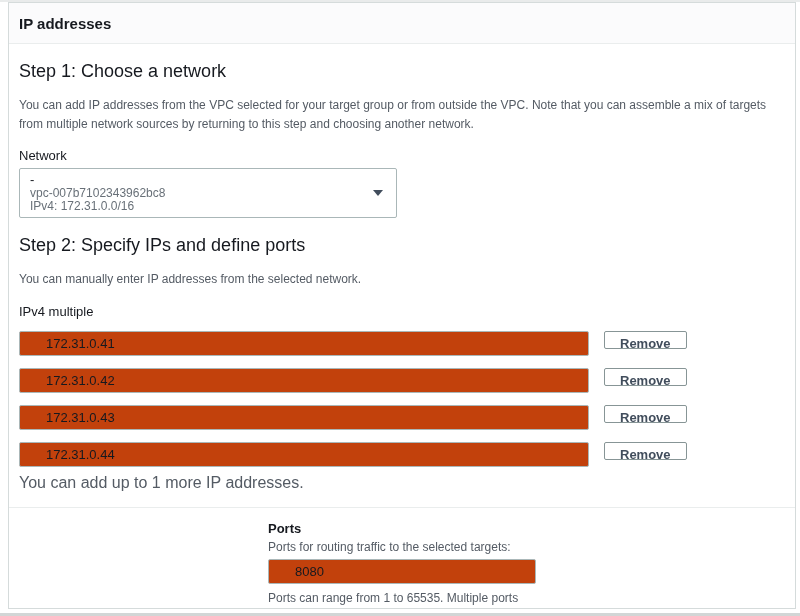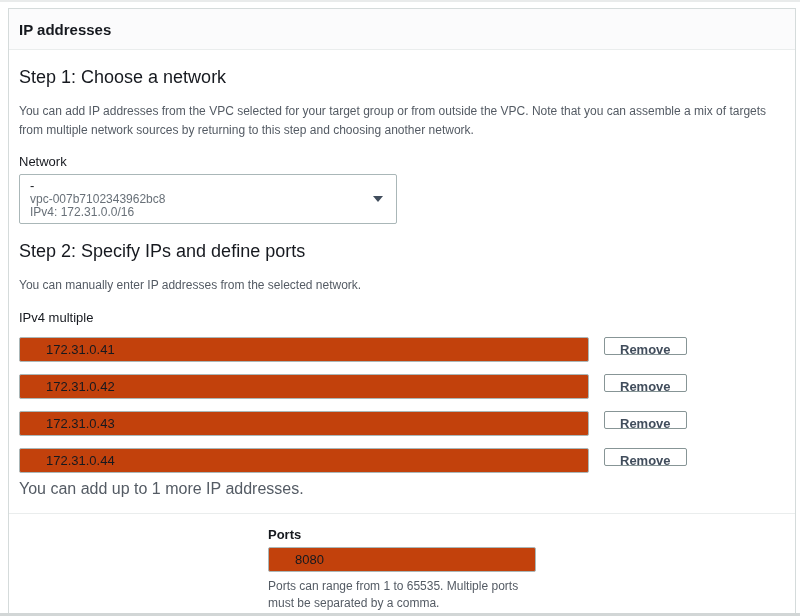--- a/index.html
+++ b/index.html
@@ -9,21 +9,21 @@
     background: #ffffff;
     color: #16191f;
     position: relative;
     overflow: hidden;
   }
   .top-strip {
     position: absolute; top: 0; left: 0; width: 800px; height: 2px;
     background: #e9ebeb;
   }
   .card {
-    position: absolute; left: 8px; top: 8px; width: 788px; height: 607px;
+    position: absolute; left: 8px; top: 2px; width: 788px; height: 607px;
     background: #ffffff;
     border: 1px solid #d5dbdb;
     overflow: hidden;
   }
   .card-header {
     background: #fbfbfc;
     border-bottom: 1px solid #eaeded;
     padding: 12px 10px 11px 10px;
   }
   .card-title { font-size: 15px; font-weight: 700; color: #16191f; }
@@ -136,20 +136,21 @@
       <button class="btn remove-btn">Remove</button>
     </div>
 
     <div class="limit-note">You can add up to 1 more IP addresses.</div>
 
     <div class="divider"></div>
 
     
     <div class="ports-wrap">
       <div class="ports-label">Ports</div>
+      <div class="ports-desc">Ports for routing traffic to the selected targets:</div>
       <input class="text-input ports-input" type="text" value="8080" style="">
       <div class="ports-help">Ports can range from 1 to 65535. Multiple ports must be separated by a comma.</div>
     </div>
 
     
     
     
 
   </div>
 </div>

